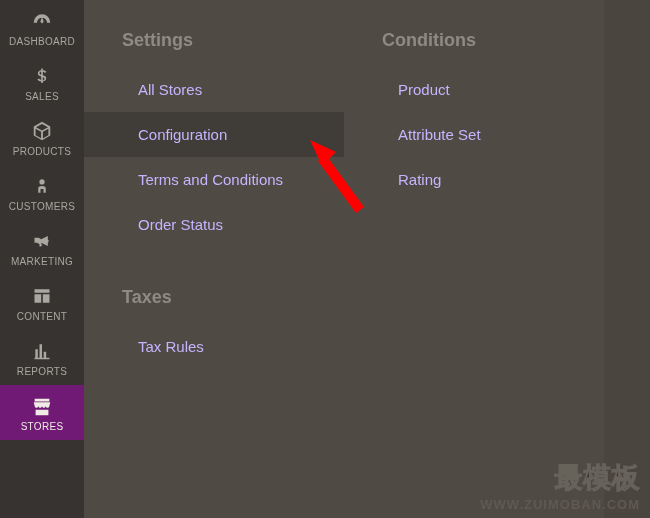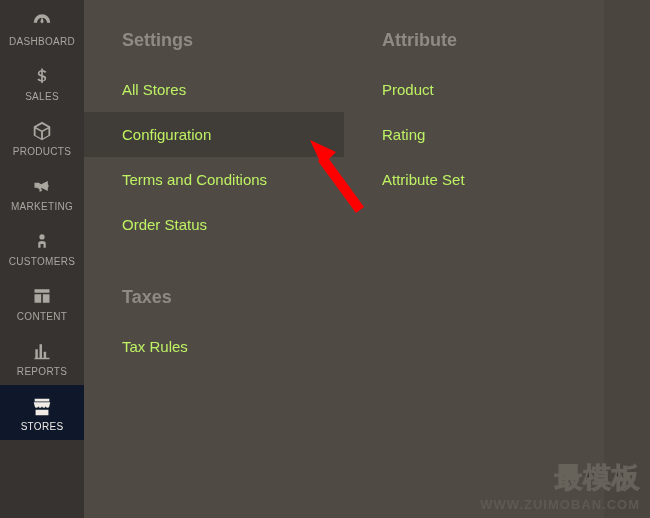--- a/index.html
+++ b/index.html
@@ -18,21 +18,21 @@
   }
   .nav-item {
     display: flex; flex-direction: column;
     align-items: center; justify-content: center;
     padding: 10px 0 8px;
     cursor: pointer;
     color: #aaa6a0;
     gap: 4px;
   }
   .nav-item.active {
-    background: #0f172a;
+    background: #701a75;
     color: #f0ece5;
   }
   .nav-item .icon { width: 26px; height: 22px; display:flex; align-items:center; justify-content:center; }
   .nav-item .icon svg { fill: currentColor; }
   .nav-label { font-size: 10px; letter-spacing: 0.3px; }
 
   .flyout {
     position: absolute; left: 84px; top: 0;
     width: 520px; height: 518px;
     background: #4f4a44;
@@ -44,23 +44,23 @@
   }
   .section-title {
     color: #8f8a83;
     font-size: 18px;
     font-weight: 600;
     padding: 0 0 16px 38px;
   }
   .section-title.tight { padding-top: 40px; }
   .menu-link {
     display: block;
-    color: #bef264;
+    color: #c4b5fd;
     font-size: 15px;
-    padding: 14px 0 14px 38px;
+    padding: 14px 0 14px 54px;
     cursor: pointer;
   }
   .menu-link.highlight {
     background: #403c37;
   }
 
   .arrow {
     position: absolute;
     left: 310px; top: 140px;
     pointer-events: none;
@@ -107,33 +107,33 @@
   <div class="nav-item">
     <span class="icon">
       <svg viewBox="0 0 24 24" width="22" height="22">
           <path d="M12 2 3 7v10l9 5 9-5V7l-9-5zm0 2.3 6.5 3.6L12 11.5 5.5 7.9 12 4.3zM5 9.6l6 3.3v7L5 16.6v-7zm8 3.3 6-3.3v7l-6 3.3v-7z"></path>
         </svg>
     </span>
     <span class="nav-label">PRODUCTS</span>
   </div>
   <div class="nav-item">
     <span class="icon">
+      <svg viewBox="0 0 24 24" width="18" height="22">
+          <path d="M12 3a3.5 3.5 0 1 1 0 7 3.5 3.5 0 0 1 0-7zm0 9c3 0 5 1 5 3v6h-3v-5h-4v5H7v-6c0-2 2-3 5-3z"></path>
+        </svg>
+    </span>
+    <span class="nav-label">CUSTOMERS</span>
+  </div>
+  <div class="nav-item">
+    <span class="icon">
       <svg viewBox="0 0 24 24" width="22" height="20">
           <path d="M3 10v4h3l3 2v3l3-1-1-4 8 4V6l-8 4-3-2H3zm17 2a3 3 0 0 0-1-2v4a3 3 0 0 0 1-2z"></path>
         </svg>
     </span>
     <span class="nav-label">MARKETING</span>
-  </div>
-  <div class="nav-item">
-    <span class="icon">
-      <svg viewBox="0 0 24 24" width="18" height="22">
-          <path d="M12 3a3.5 3.5 0 1 1 0 7 3.5 3.5 0 0 1 0-7zm0 9c3 0 5 1 5 3v6h-3v-5h-4v5H7v-6c0-2 2-3 5-3z"></path>
-        </svg>
-    </span>
-    <span class="nav-label">CUSTOMERS</span>
   </div>
   <div class="nav-item">
     <span class="icon">
       <svg viewBox="0 0 24 24" width="22" height="20">
           <path d="M3 4h18v4H3V4zm0 6h8v10H3V10zm10 0h8v10h-8V10z"></path>
         </svg>
     </span>
     <span class="nav-label">CONTENT</span>
   </div>
   <div class="nav-item">
@@ -160,24 +160,24 @@
     <a class="menu-link">All Stores</a>
     <a class="menu-link highlight">Configuration</a>
     <a class="menu-link">Terms and Conditions</a>
     <a class="menu-link">Order Status</a>
 
     <div class="section-title tight">Taxes</div>
     <a class="menu-link">Tax Rules</a>
   </div>
 
   <div class="col">
-    <div class="section-title">Attribute</div>
+    <div class="section-title">Conditions</div>
     <a class="menu-link">Product</a>
+    <a class="menu-link">Attribute Set</a>
     <a class="menu-link">Rating</a>
-    <a class="menu-link">Attribute Set</a>
 
   </div>
 </div>
 
 <svg class="arrow" width="60" height="80" viewBox="0 0 60 80">
   <path d="M50 70 L12 18" stroke="#ff0000" stroke-width="10" fill="none"></path>
   <polygon points="0,0 26,12 12,26" fill="#ff0000"></polygon>
 </svg>
 
 <div class="watermark">

